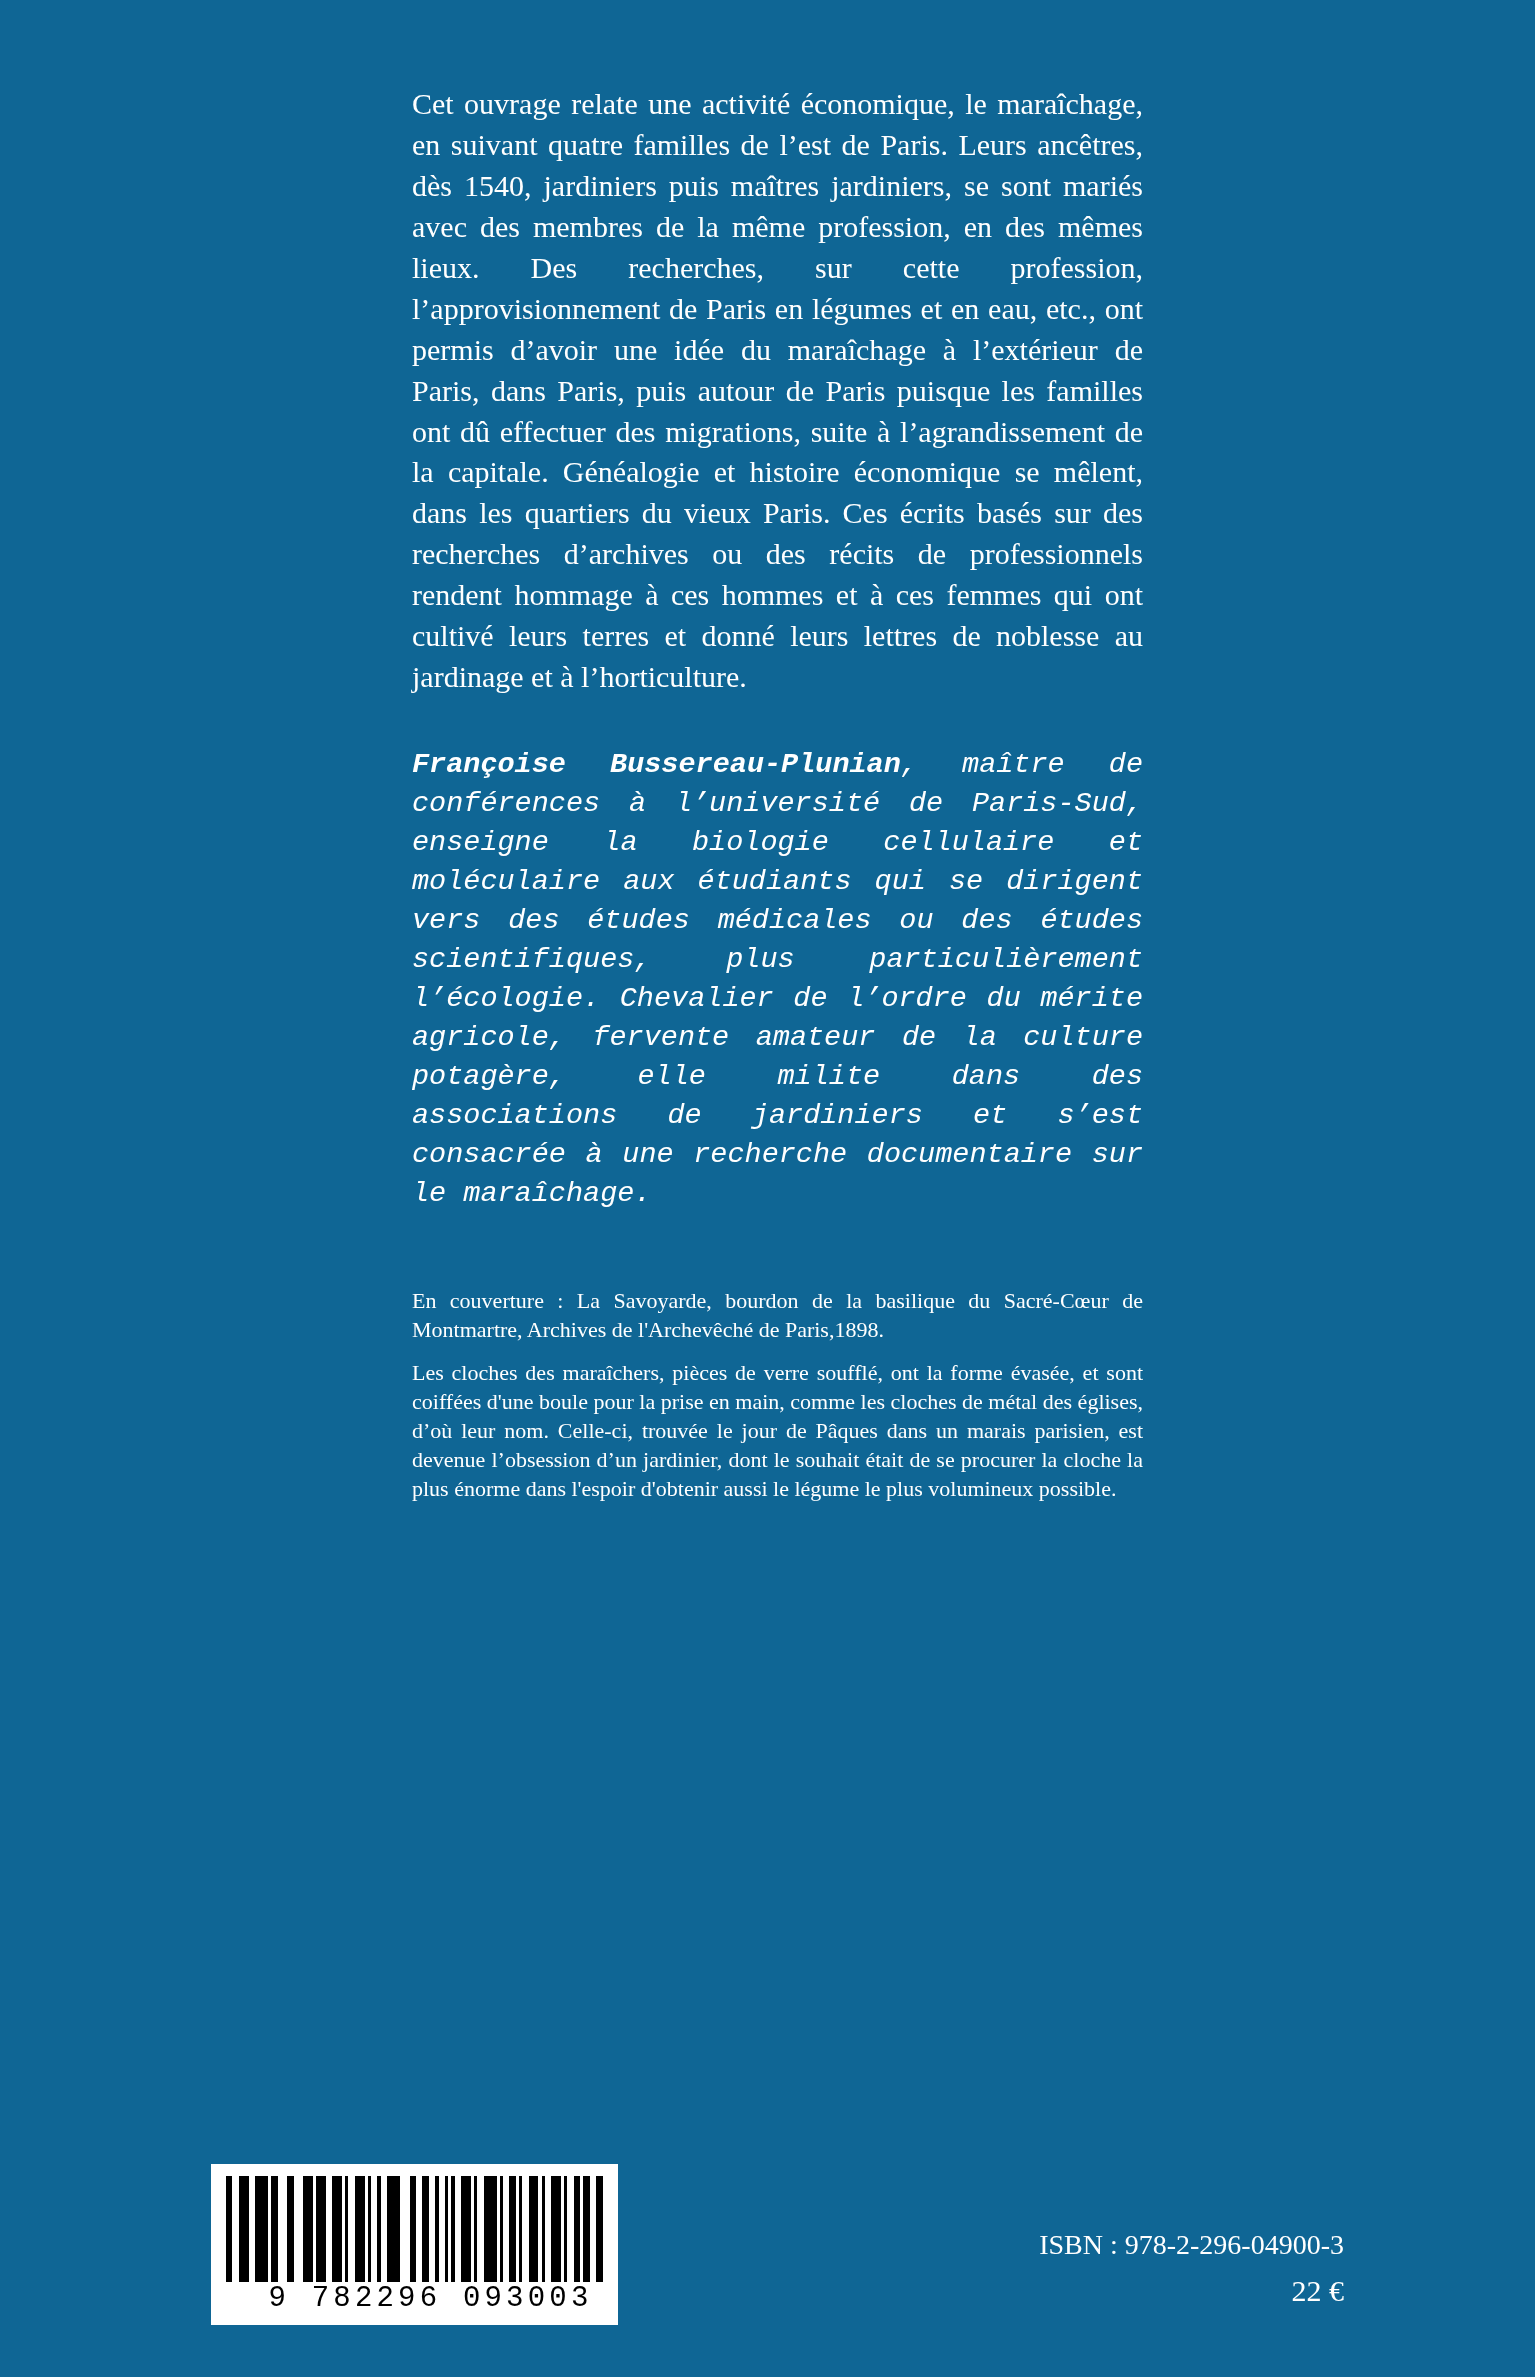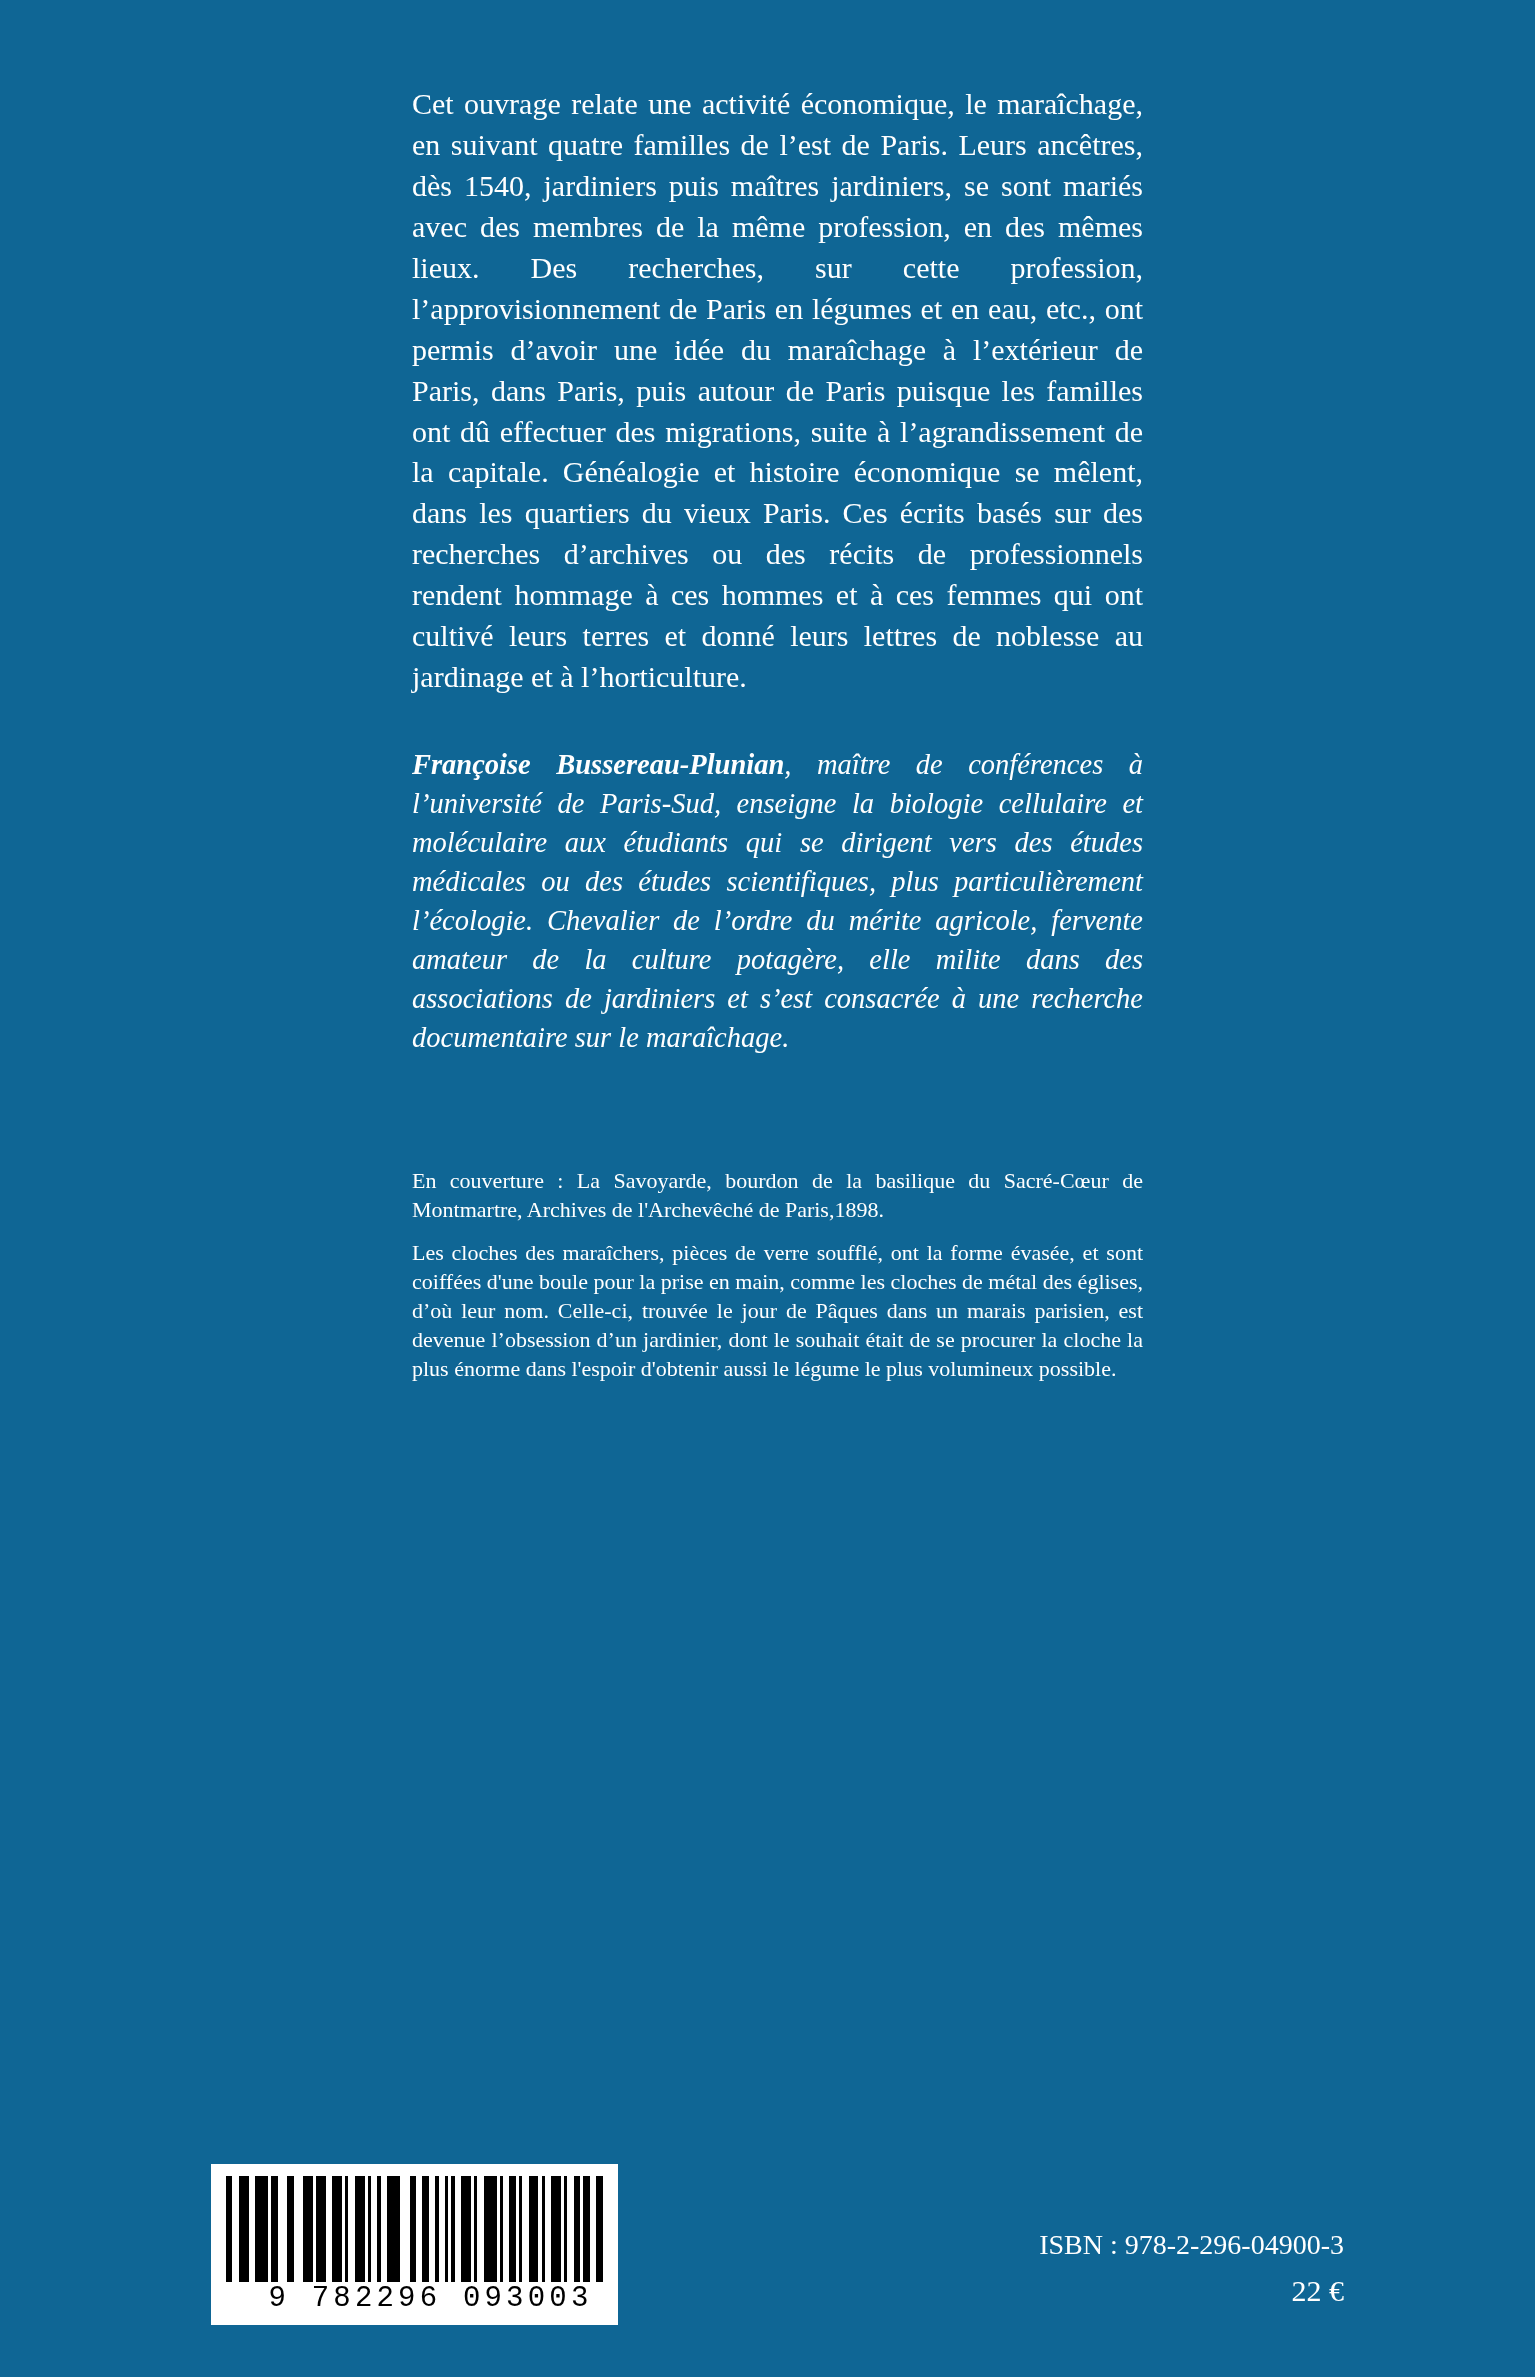--- a/index.html
+++ b/index.html
@@ -65,30 +65,30 @@
     text-align: justify;
     text-justify: inter-word;
     font-family: "Liberation Serif", serif;
   }
   .bio {
     margin-top: 47px;
     font-size: 28.5px;
     line-height: 1.37;
     text-align: justify;
     font-style: italic;
-    font-family: Liberation Serif, serif;
+    font-family: Liberation Mono, monospace;
   }
   .bio .author {
     font-weight: bold;
     font-style: italic;
   }
 
   
   .notes {
-    margin-top: 109px;
+    margin-top: 73px;
     font-size: 22px;
     line-height: 1.32;
     text-align: justify;
   }
   .notes p {
     margin: 0 0 13.4px 0;
   }
   .notes p:last-child {
     margin-bottom: 0;
   }

